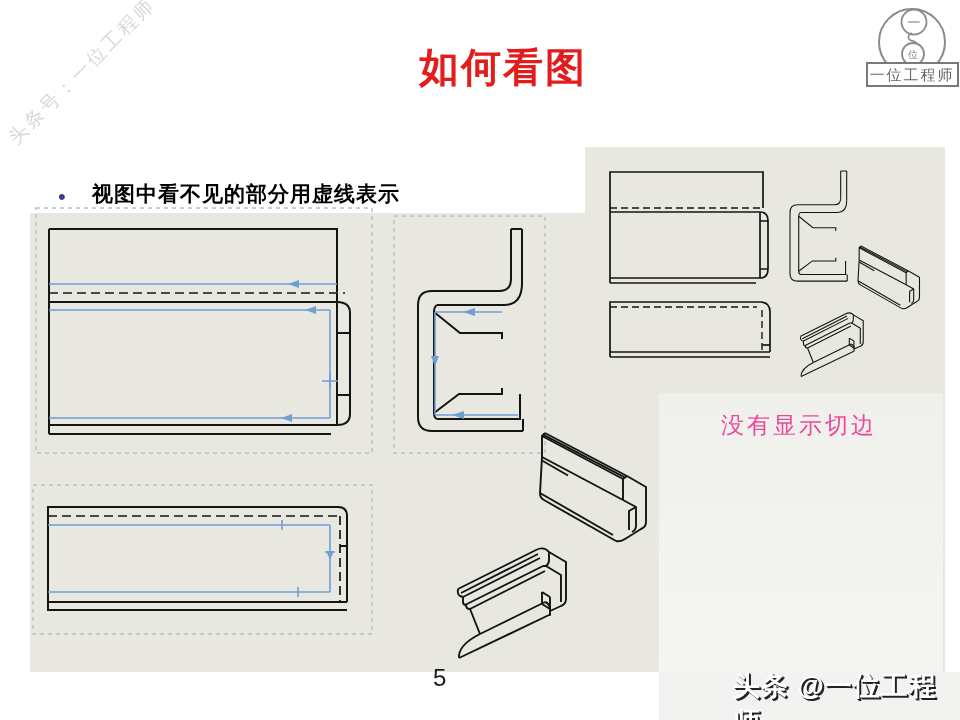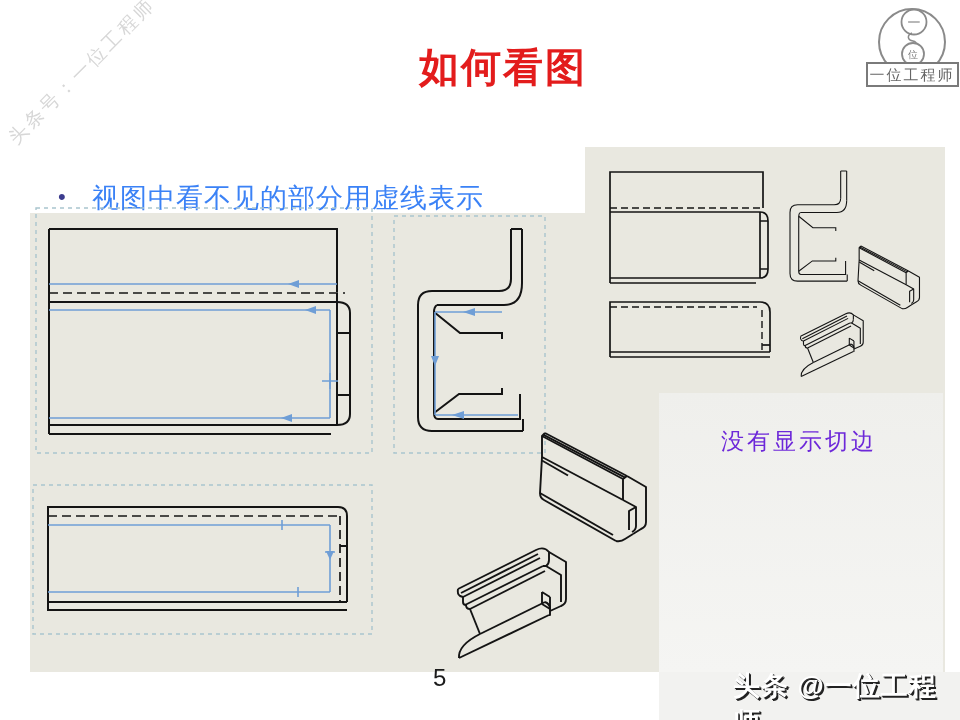--- a/index.html
+++ b/index.html
@@ -8,30 +8,30 @@
   
   .wm{position:absolute;left:12px;top:128px;transform:rotate(-45deg);transform-origin:0 50%;
       color:#d7d7d7;font-size:19px;letter-spacing:3px;white-space:nowrap;}
   
   .title{position:absolute;left:419px;top:40px;font-size:40px;font-weight:bold;
          color:#e31c1c;letter-spacing:2px;}
   
   .logo{position:absolute;left:862px;top:3px;}
   
   .dot{position:absolute;left:58px;top:184px;font-size:22px;color:#3c3c8e;}
-  .btxt{position:absolute;left:92px;top:180px;font-size:27px;font-weight:normal;
-        color:#3b82f6;letter-spacing:1px;}
+  .btxt{position:absolute;left:92px;top:180px;font-size:21px;font-weight:bold;
+        color:#000000;letter-spacing:1px;}
   
   .panel-left{position:absolute;left:30px;top:213px;width:915px;height:459px;background:#e9e8e0;}
   .panel-topright{position:absolute;left:585px;top:147px;width:360px;height:66px;background:#e9e8e0;}
   
   .gray-panel{position:absolute;left:659px;top:393px;width:284px;height:279px;
               background:linear-gradient(180deg,#efefec,#f5f5f3);}
   .stamp-bg{position:absolute;left:659px;top:672px;width:301px;height:48px;background:#f2f2f0;}
-  .note{position:absolute;left:721px;top:410px;font-size:23px;color:#6d28d9;letter-spacing:3px;margin-top:16px;}
+  .note{position:absolute;left:721px;top:410px;font-size:23px;color:#ec4899;letter-spacing:3px;}
   
   .overlay{position:absolute;left:0;top:0;}
   .blk{stroke:#141414;stroke-width:2;fill:none;}
   .blk2{stroke:#141414;stroke-width:1.7;fill:none;}
   .hid{stroke:#141414;stroke-width:1.7;stroke-dasharray:9 5;fill:none;}
   .hid2{stroke:#141414;stroke-width:1.4;stroke-dasharray:7 4;fill:none;}
   .blu{stroke:#6f9ed6;stroke-width:1.6;fill:none;}
   .bluf{fill:#6f9ed6;stroke:none;}
   .bound rect{stroke:#a9c5ce;stroke-width:1.4;stroke-dasharray:4 4;fill:none;}
   

